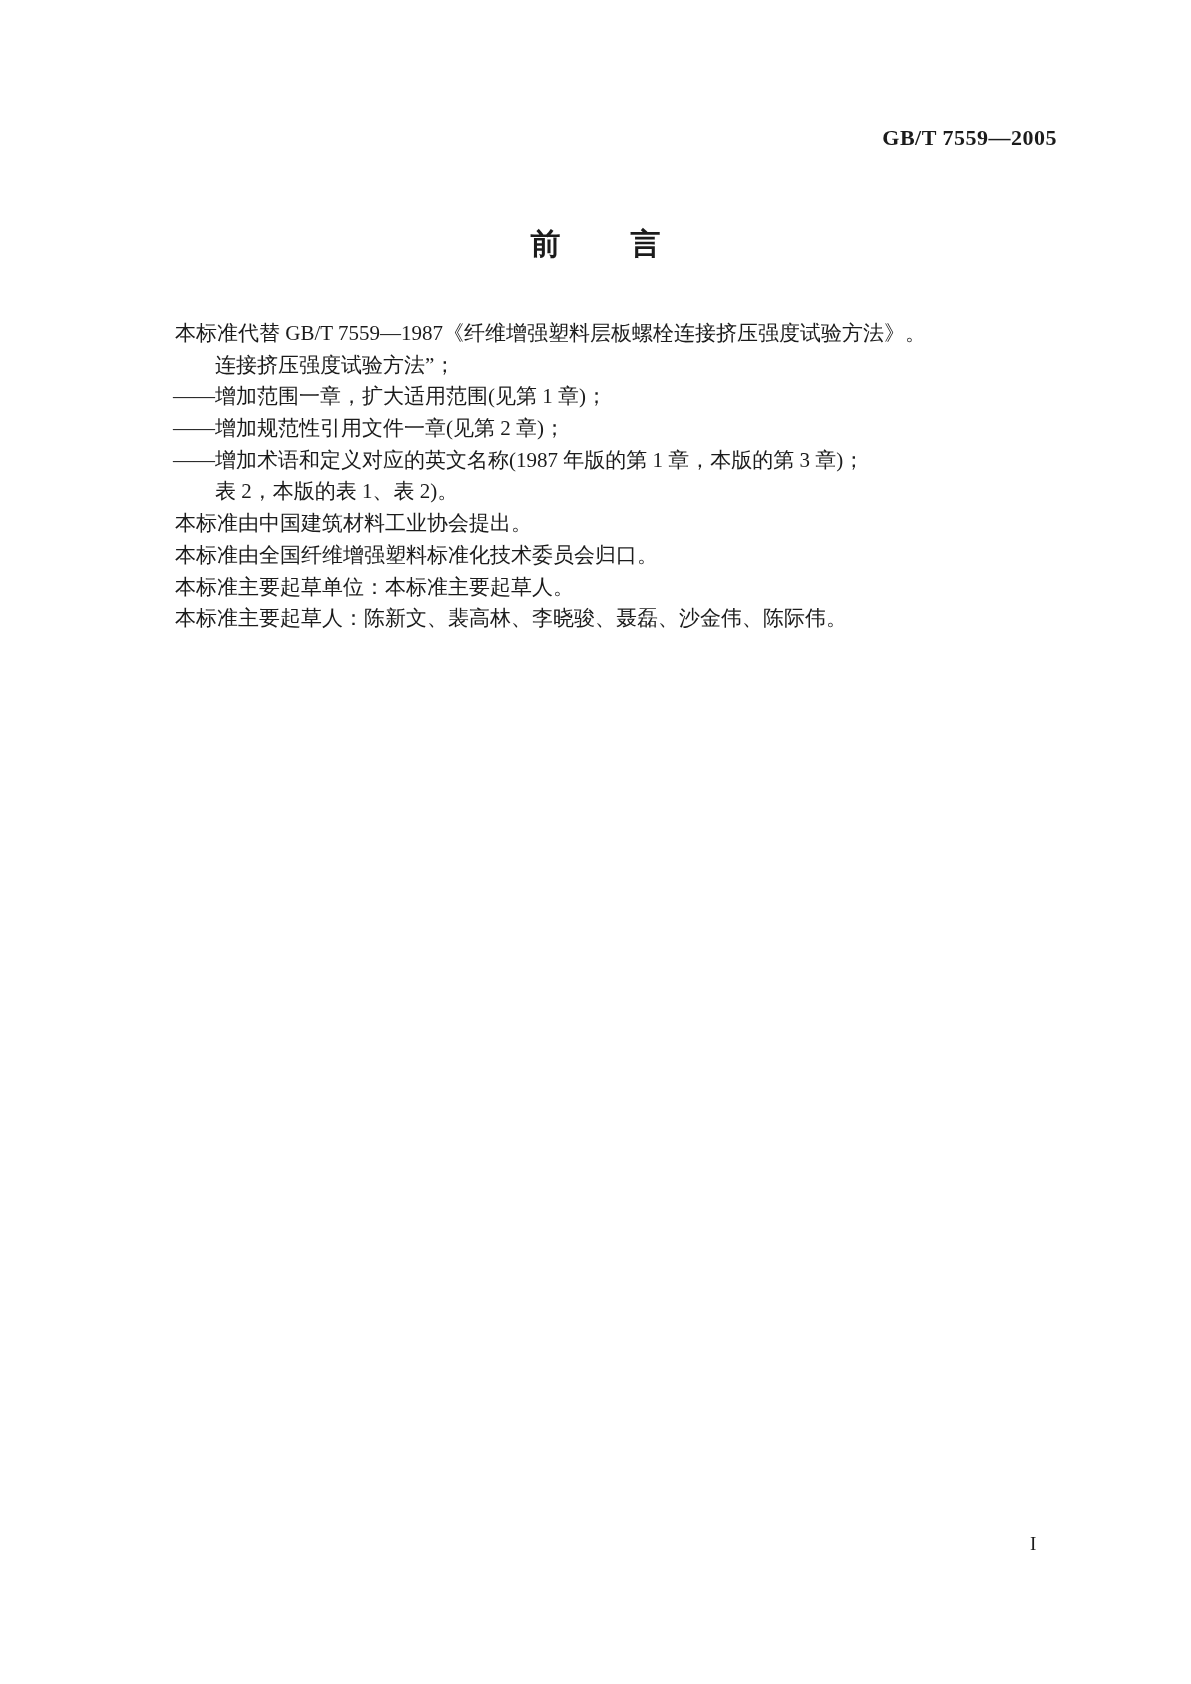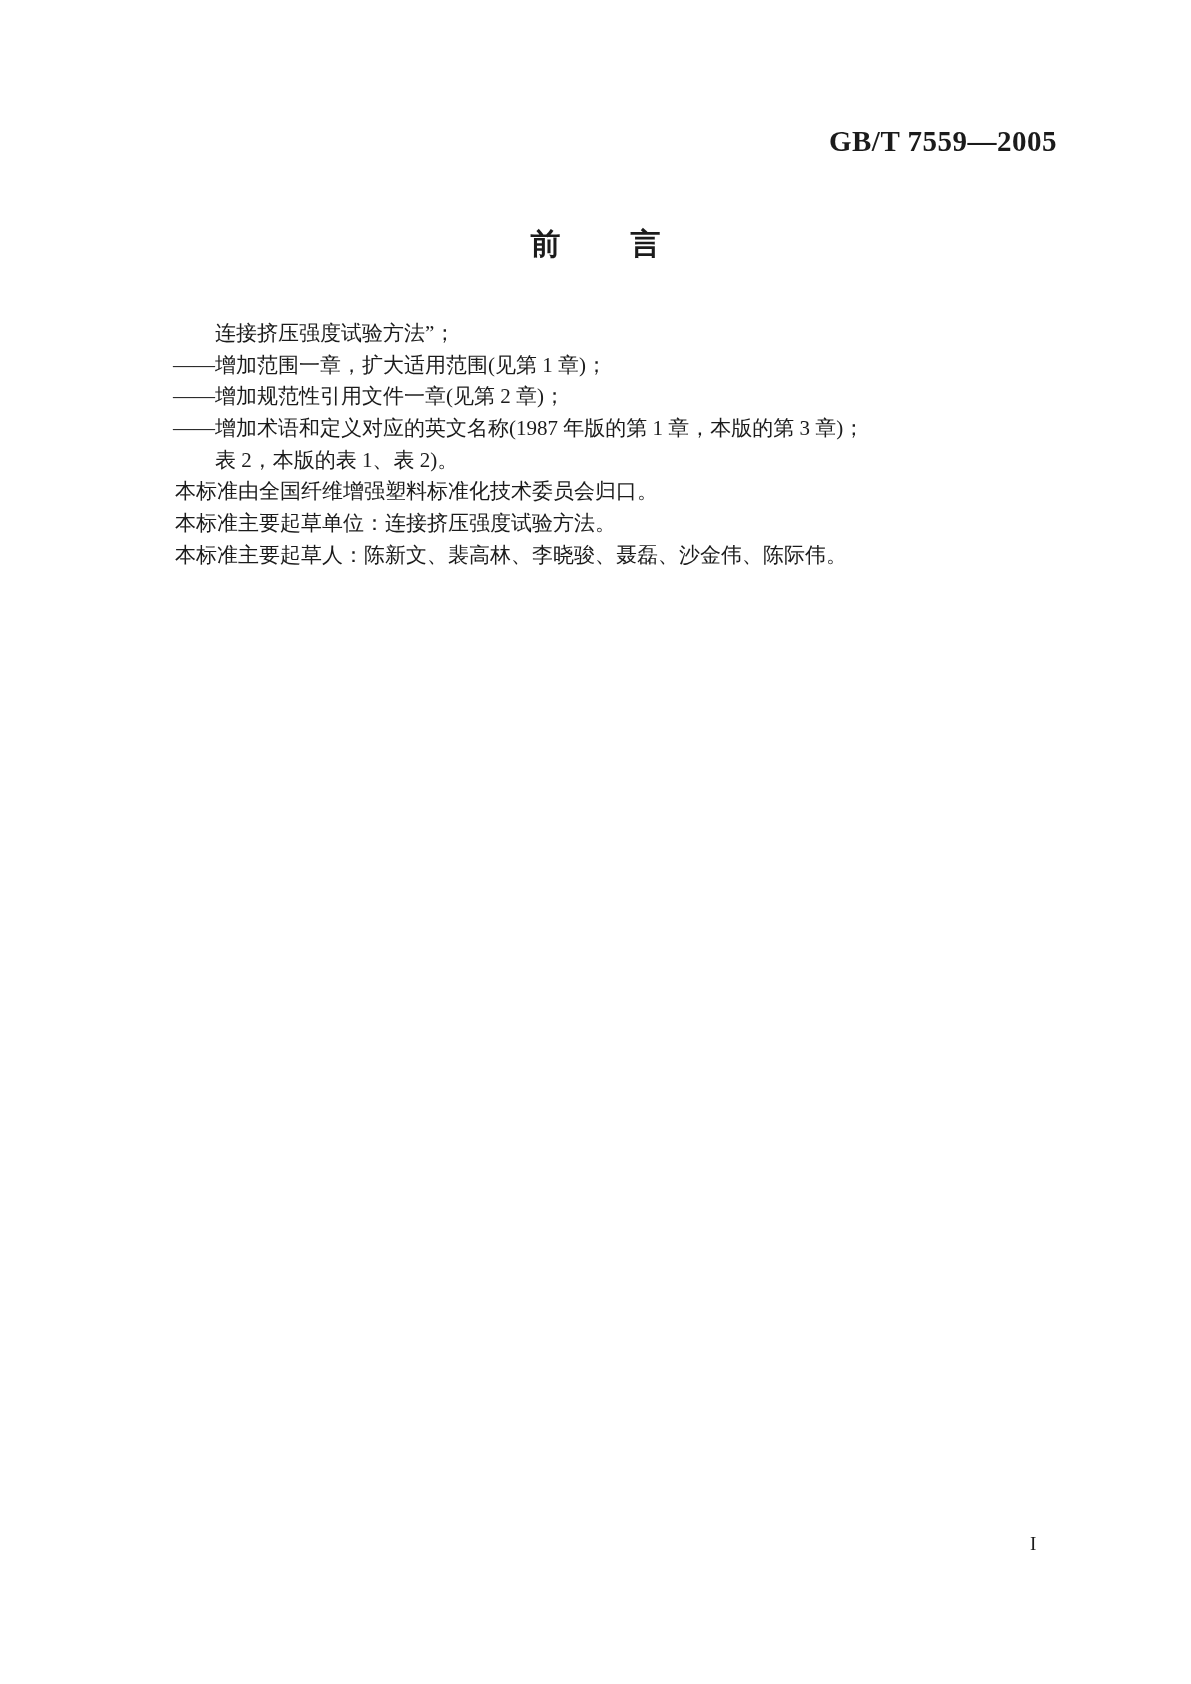--- a/index.html
+++ b/index.html
@@ -12,21 +12,21 @@
     position: relative;
     background: #ffffff;
     color: #1b1b1b;
     font-family: "Liberation Serif", "DejaVu Serif", serif;
     overflow: hidden;
   }
   .doc-header {
     position: absolute;
     top: 125px;
     right: 134px;
-    font-size: 29px;
+    font-size: 22px;
     font-weight: 700;
     letter-spacing: 0.5px;
     white-space: nowrap;
   }
   .doc-title {
     position: absolute;
     top: 227px;
     left: 0;
     width: 100%;
     display: flex;
@@ -64,25 +64,27 @@
 <div class="doc-page">
 
   <div class="doc-header">GB/T 7559—2005</div>
 
   <div class="doc-title">
     <span>前</span>
     <span>言</span>
   </div>
 
   <div class="foreword-body" id="foreword-body">
+      <div class="fw-line p">本标准代替 GB/T 7559—1987《纤维增强塑料层板螺栓连接挤压强度试验方法》。</div>
       <div class="fw-line cont">连接挤压强度试验方法”；</div>
       <div class="fw-line dash">——增加范围一章，扩大适用范围(见第 1 章)；</div>
       <div class="fw-line dash">——增加规范性引用文件一章(见第 2 章)；</div>
       <div class="fw-line dash">——增加术语和定义对应的英文名称(1987 年版的第 1 章，本版的第 3 章)；</div>
       <div class="fw-line cont">表 2，本版的表 1、表 2)。</div>
+      <div class="fw-line p">本标准由中国建筑材料工业协会提出。</div>
       <div class="fw-line p">本标准由全国纤维增强塑料标准化技术委员会归口。</div>
-      <div class="fw-line p">本标准主要起草单位：连接挤压强度试验方法。</div>
+      <div class="fw-line p">本标准主要起草单位：本标准主要起草人。</div>
       <div class="fw-line p">本标准主要起草人：陈新文、裴高林、李晓骏、聂磊、沙金伟、陈际伟。</div>
     </div>
 
   <div class="page-number">I</div>
 
 </div>
 
 </body></html>

